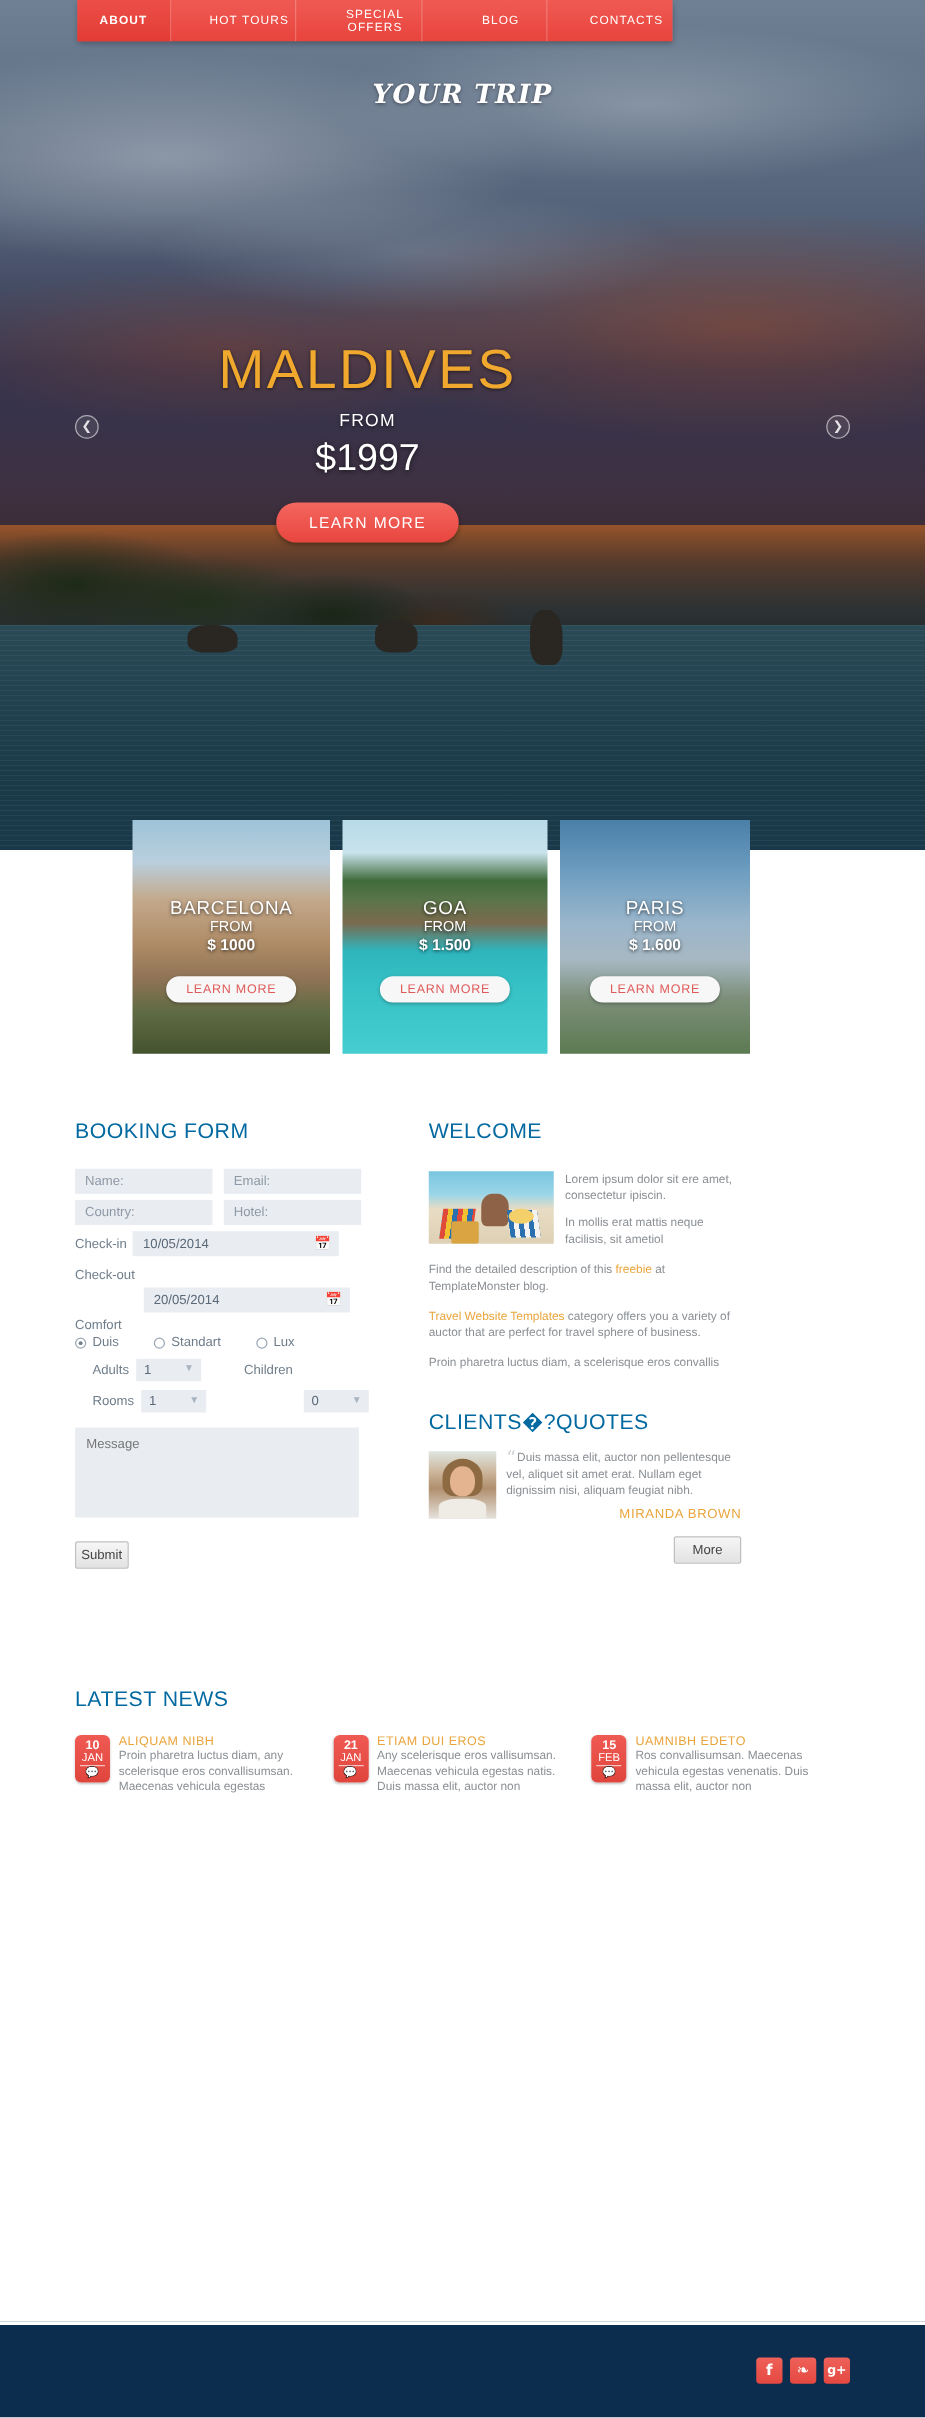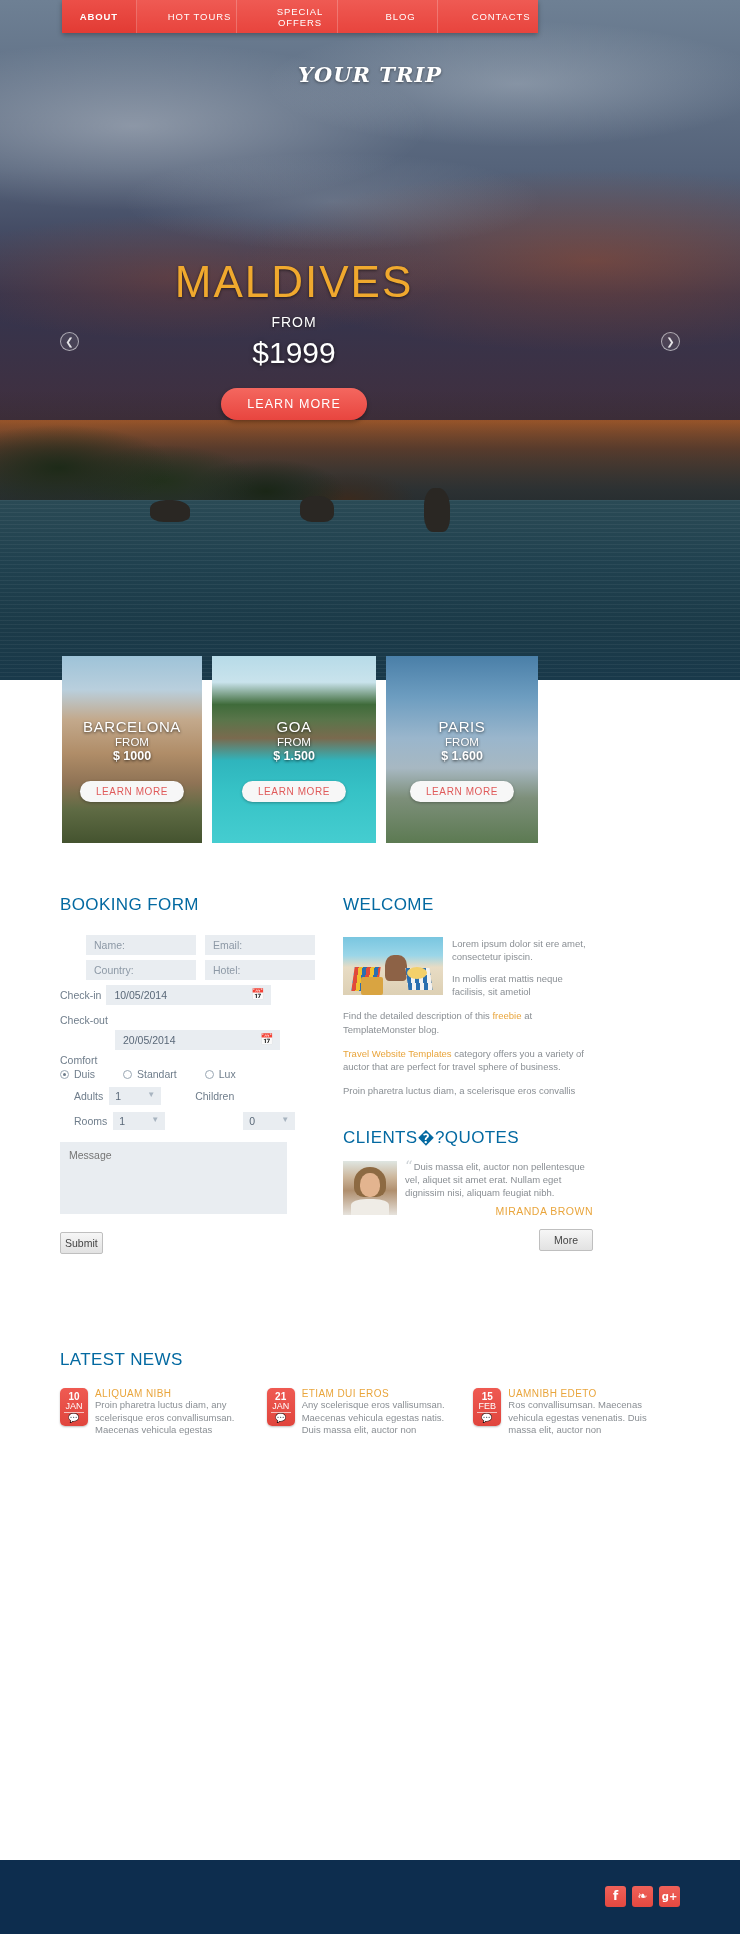--- a/index.html
+++ b/index.html
@@ -46,21 +46,21 @@
     position:absolute; left:0; top:500px; width:740px; height:180px;
     background:
       repeating-linear-gradient(to bottom, rgba(255,255,255,.05) 0 1px, rgba(0,0,0,0) 1px 4px),
       linear-gradient(to bottom, #2a4a55 0%, #20414f 35%, #1b3a48 70%, #19394a 100%);
   }
   .hero-rock {
     position:absolute; background:#2a2723; border-radius:40% 45% 30% 35%;
   }
 
   .hero-content {
-    position: absolute; left: 0; top: 258px; width: 588px;
+    position: absolute; left: 0; top: 272px; width: 588px;
     text-align: center; z-index: 5;
   }
   .hero-title {
     font-size: 44px; letter-spacing: 2px; font-weight: 400;
     color: #f0a92e; text-shadow: 0 1px 3px rgba(0,0,0,.55);
     line-height: 1.1;
   }
   .hero-from {
     margin-top: 8px; font-size: 14px; letter-spacing: 1px;
     color: #ffffff; text-shadow: 0 1px 3px rgba(0,0,0,.6);
@@ -142,21 +142,21 @@
       linear-gradient(to bottom, #b7dbe8 0%, #c9e3ec 14%, #3f6b3a 26%,
         #59754a 34%, #7a6a4e 44%, #2fb5bd 56%, #36c2c6 72%, #45cdd0 100%);
   }
   .card.paris {
     width: 152px;
     background:
       linear-gradient(to bottom, #4a7fa8 0%, #6d9dc0 22%, #9ab6cc 44%,
         #a7b8c2 60%, #7d8f7a 76%, #5c7a52 100%);
   }
   
-  .cards .card:nth-child(1) { width: 140px; }
+  .cards .card:nth-child(1) { width: 158px; margin-left: 44px; }
   .cards .card:nth-child(2) { width: 164px; }
   .cards .card:nth-child(3) { width: 152px; }
 
   .card-caption {
     position: absolute; left: 0; top: 62px; width: 100%;
     text-align: center; color: #ffffff;
     text-shadow: 0 1px 3px rgba(0,0,0,.7);
   }
   .card-name { font-size: 15px; letter-spacing: .6px; }
   .card-from { font-size: 11.5px; margin-top: 1px; }
@@ -183,21 +183,21 @@
   
   .form { margin-top: 20px; }
   .form-row { display: flex; margin-bottom: 5px; }
   .field {
     background: #e9edf1; border: none; height: 20px;
     font-size: 10.5px; color: #7d8a99; padding: 0 8px;
     font-family: inherit; outline: none;
   }
   .field::placeholder { color: #8d99a6; }
   .f-half { width: 110px; }
-  .f-gap { margin-right: 9px; margin-left: 26px; }
+  .f-gap { margin-right: 9px; }
   .inline-label {
     font-size: 10.5px; color: #6f7d8b; line-height: 20px; margin-right: 5px;
     white-space: nowrap;
   }
   .date-wrap { position: relative; display: inline-block; }
   .f-date { width: 165px; padding-right: 22px; color: #5a6878; }
   .cal-icon {
     position: absolute; right: 6px; top: 3px; font-size: 11px; color: #9fb0c0;
     cursor: pointer;
   }
@@ -364,21 +364,21 @@
   <div class="hero-rock" style="left:300px; top:496px; width:34px; height:26px;"></div>
   <div class="hero-rock" style="left:424px; top:488px; width:26px; height:44px;"></div>
   <div class="hero-rock" style="left:150px; top:500px; width:40px; height:22px;"></div>
 
   <div class="hero-arrow left">❮</div>
   <div class="hero-arrow right">❯</div>
 
   <div class="hero-content">
     <div class="hero-title">MALDIVES</div>
     <div class="hero-from">FROM</div>
-    <div class="hero-price">$1999</div>
+    <div class="hero-price">$1997</div>
     <button class="hero-btn">LEARN MORE</button>
   </div>
 </div>
 
 <div class="navbar">
   <div class="nav-item active">ABOUT</div>
   <div class="nav-item">HOT TOURS</div>
   <div class="nav-item">SPECIAL OFFERS</div>
   <div class="nav-item">BLOG</div>
   <div class="nav-item">CONTACTS</div>

